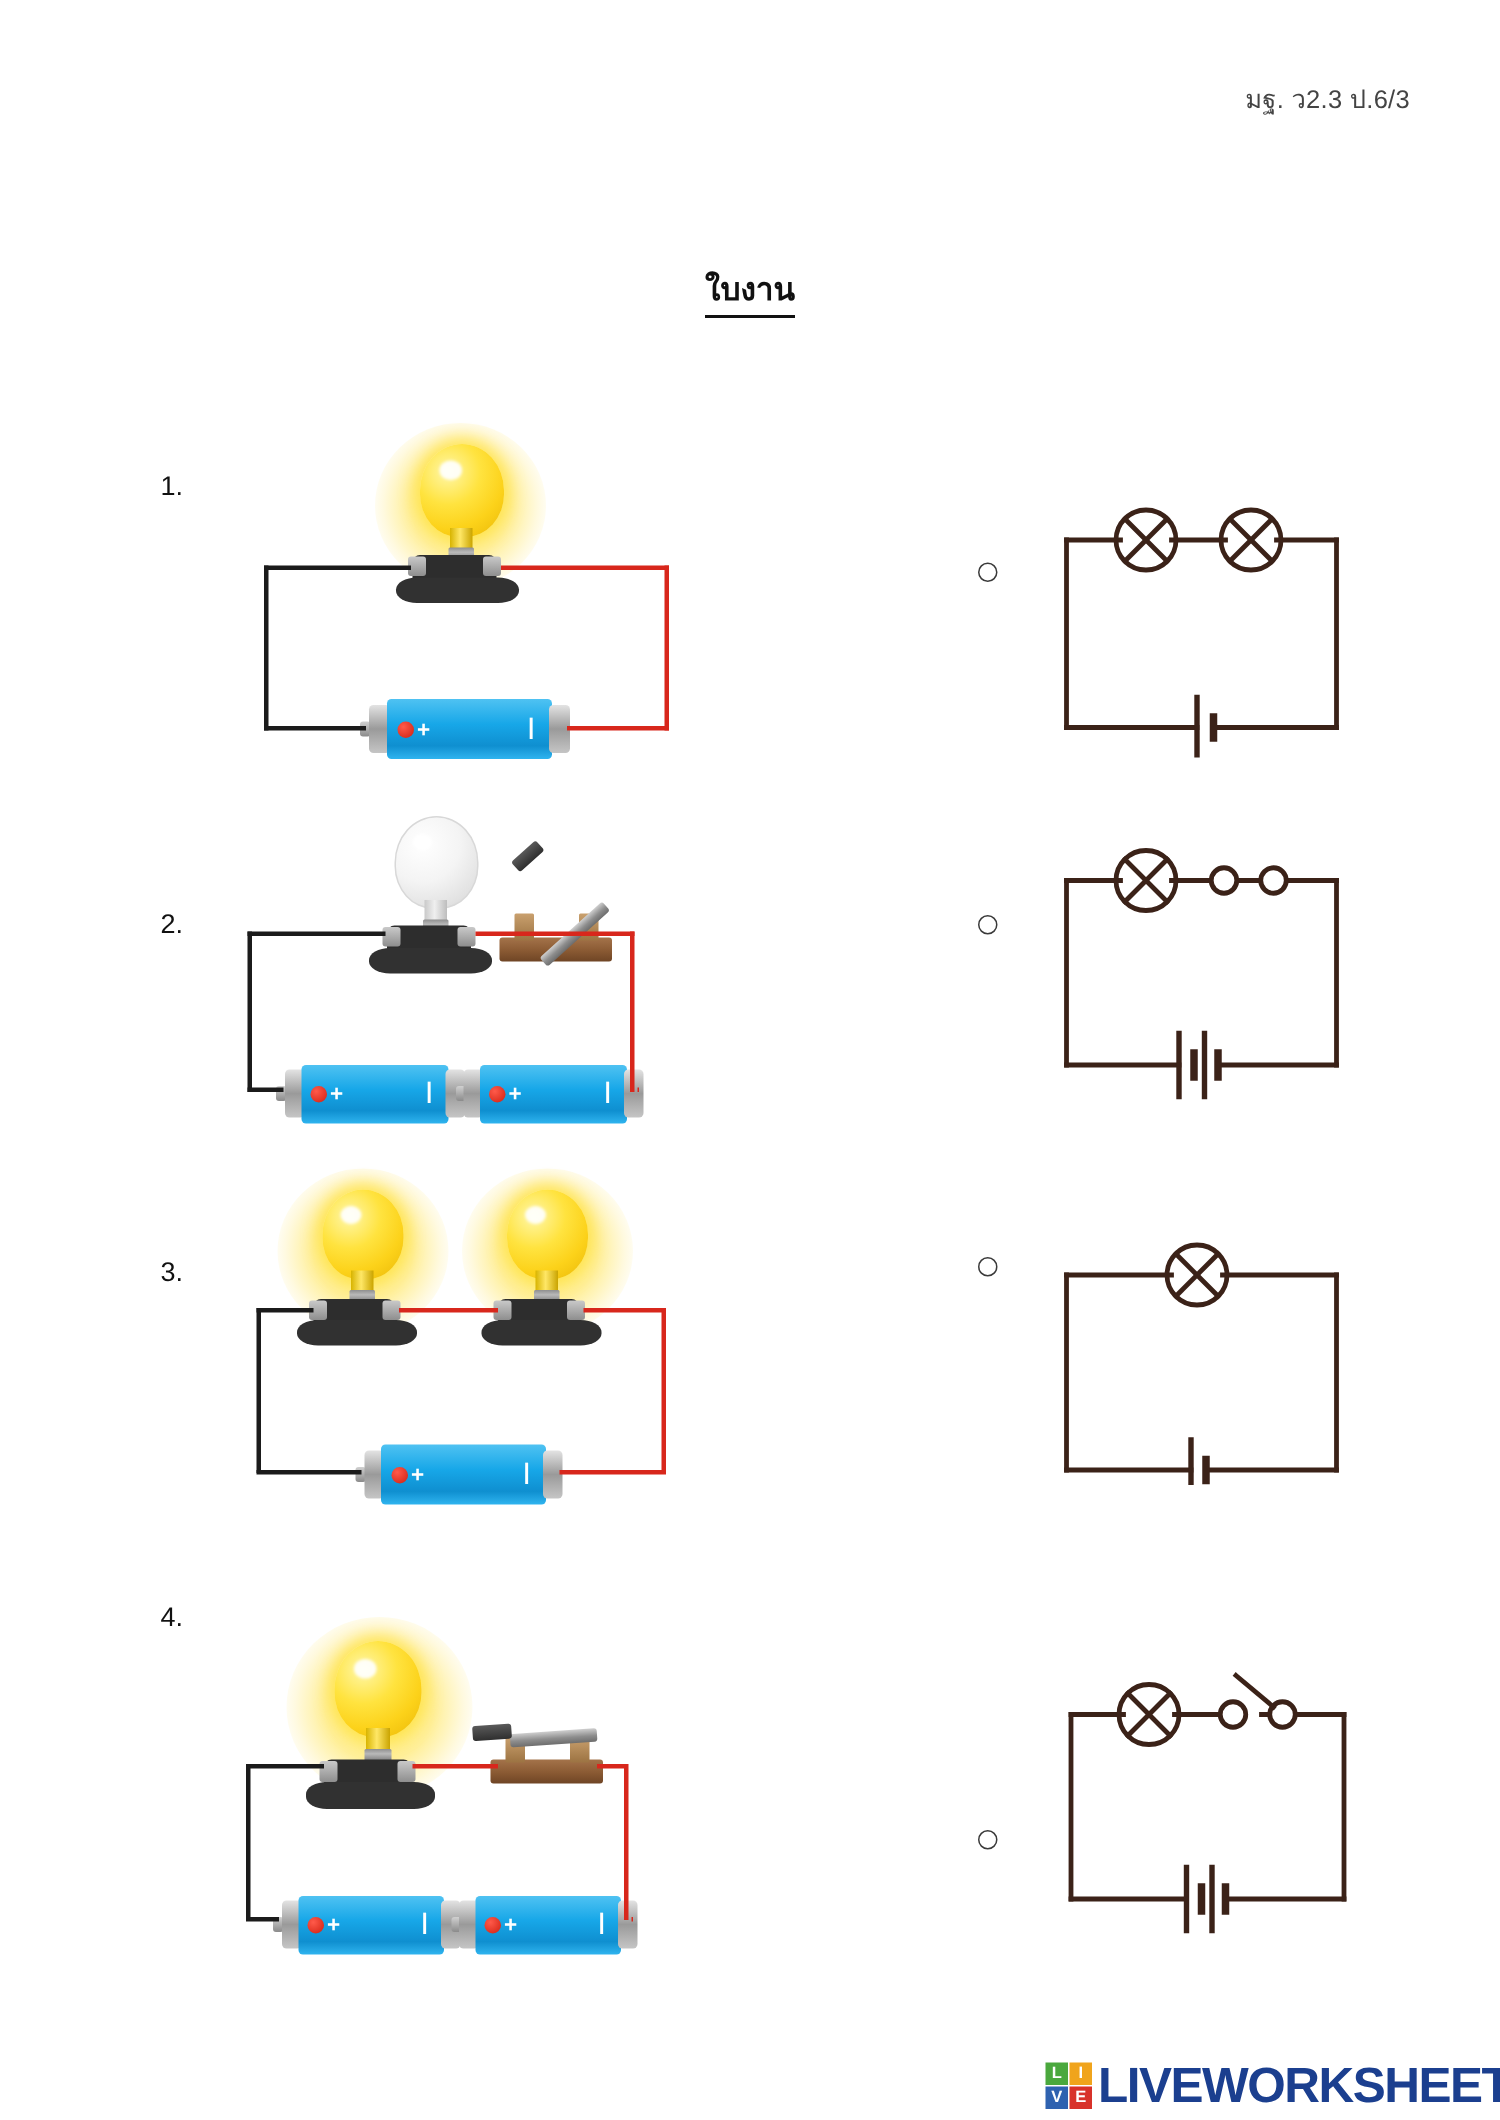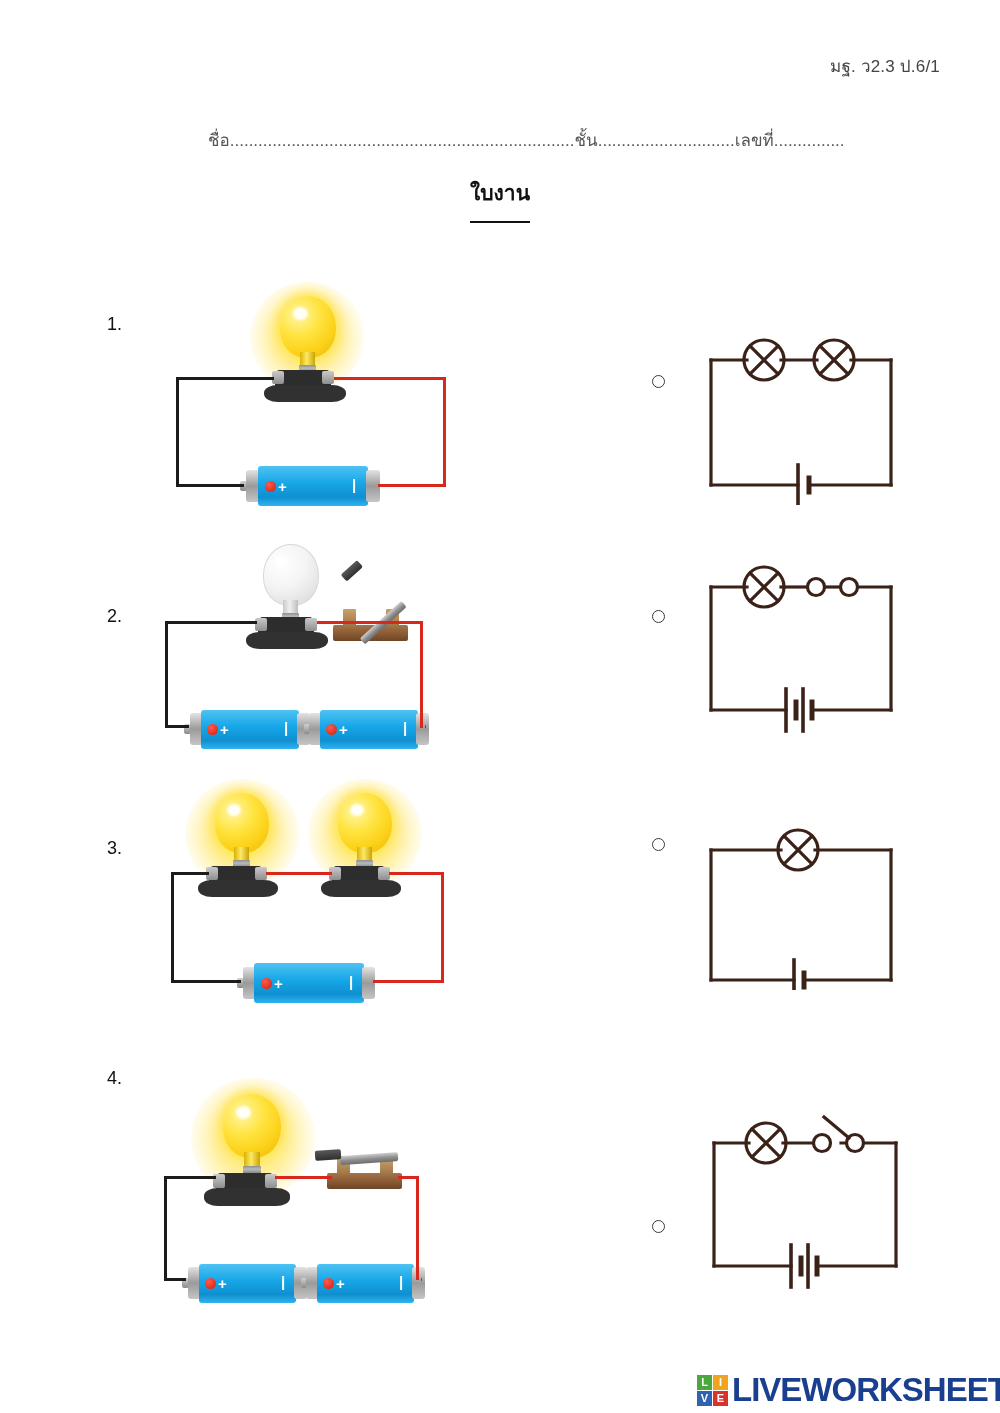--- a/index.html
+++ b/index.html
@@ -43,21 +43,21 @@
     top: 176px;
     left: 0;
     width: 1000px;
     text-align: center;
     font-size: 21px;
     font-weight: bold;
     color: #111;
   }
   .doc-title span {
     border-bottom: 2px solid #111;
-    padding-bottom: 17px;
+    padding-bottom: 5px;
   }
   .instruction {
     position: absolute;
     top: 233px;
     left: 105px;
     font-size: 17px;
     font-weight: bold;
     color: #111;
   }
   .instruction span {
@@ -238,22 +238,21 @@
     color: #1b3f8f;
     letter-spacing: -1px;
     font-family: "Liberation Sans", sans-serif;
   }
 </style>
 </head>
 <body>
 
 <div class="page">
 
-  <div class="std-code">มฐ. ว2.3 ป.6/1</div>
-  <div class="name-line">ชื่อ.........................................................................ชั้น.............................เลขที่...............</div>
+  <div class="std-code">มฐ. ว2.3 ป.6/3</div>
   <div class="doc-title"><span>ใบงาน</span></div>
 
   <div class="qrow" style="top:0;height:0;">
     <div class="qnum" style="left:107px; top:314px;">1.</div>
 
     <div class="photo">
       <div class="bulb-wrap" style="left:262px; top:292px; width:90px; height:95px;">
         <div class="glow" style="left:-12px; top:-10px; width:114px; height:110px;"></div>
         <div class="bulb-glass bulb-on" style="left:18px; top:4px; width:56px; height:62px;"></div>
         <div class="bulb-hi" style="left:31px; top:15px; width:15px; height:13px;"></div>

